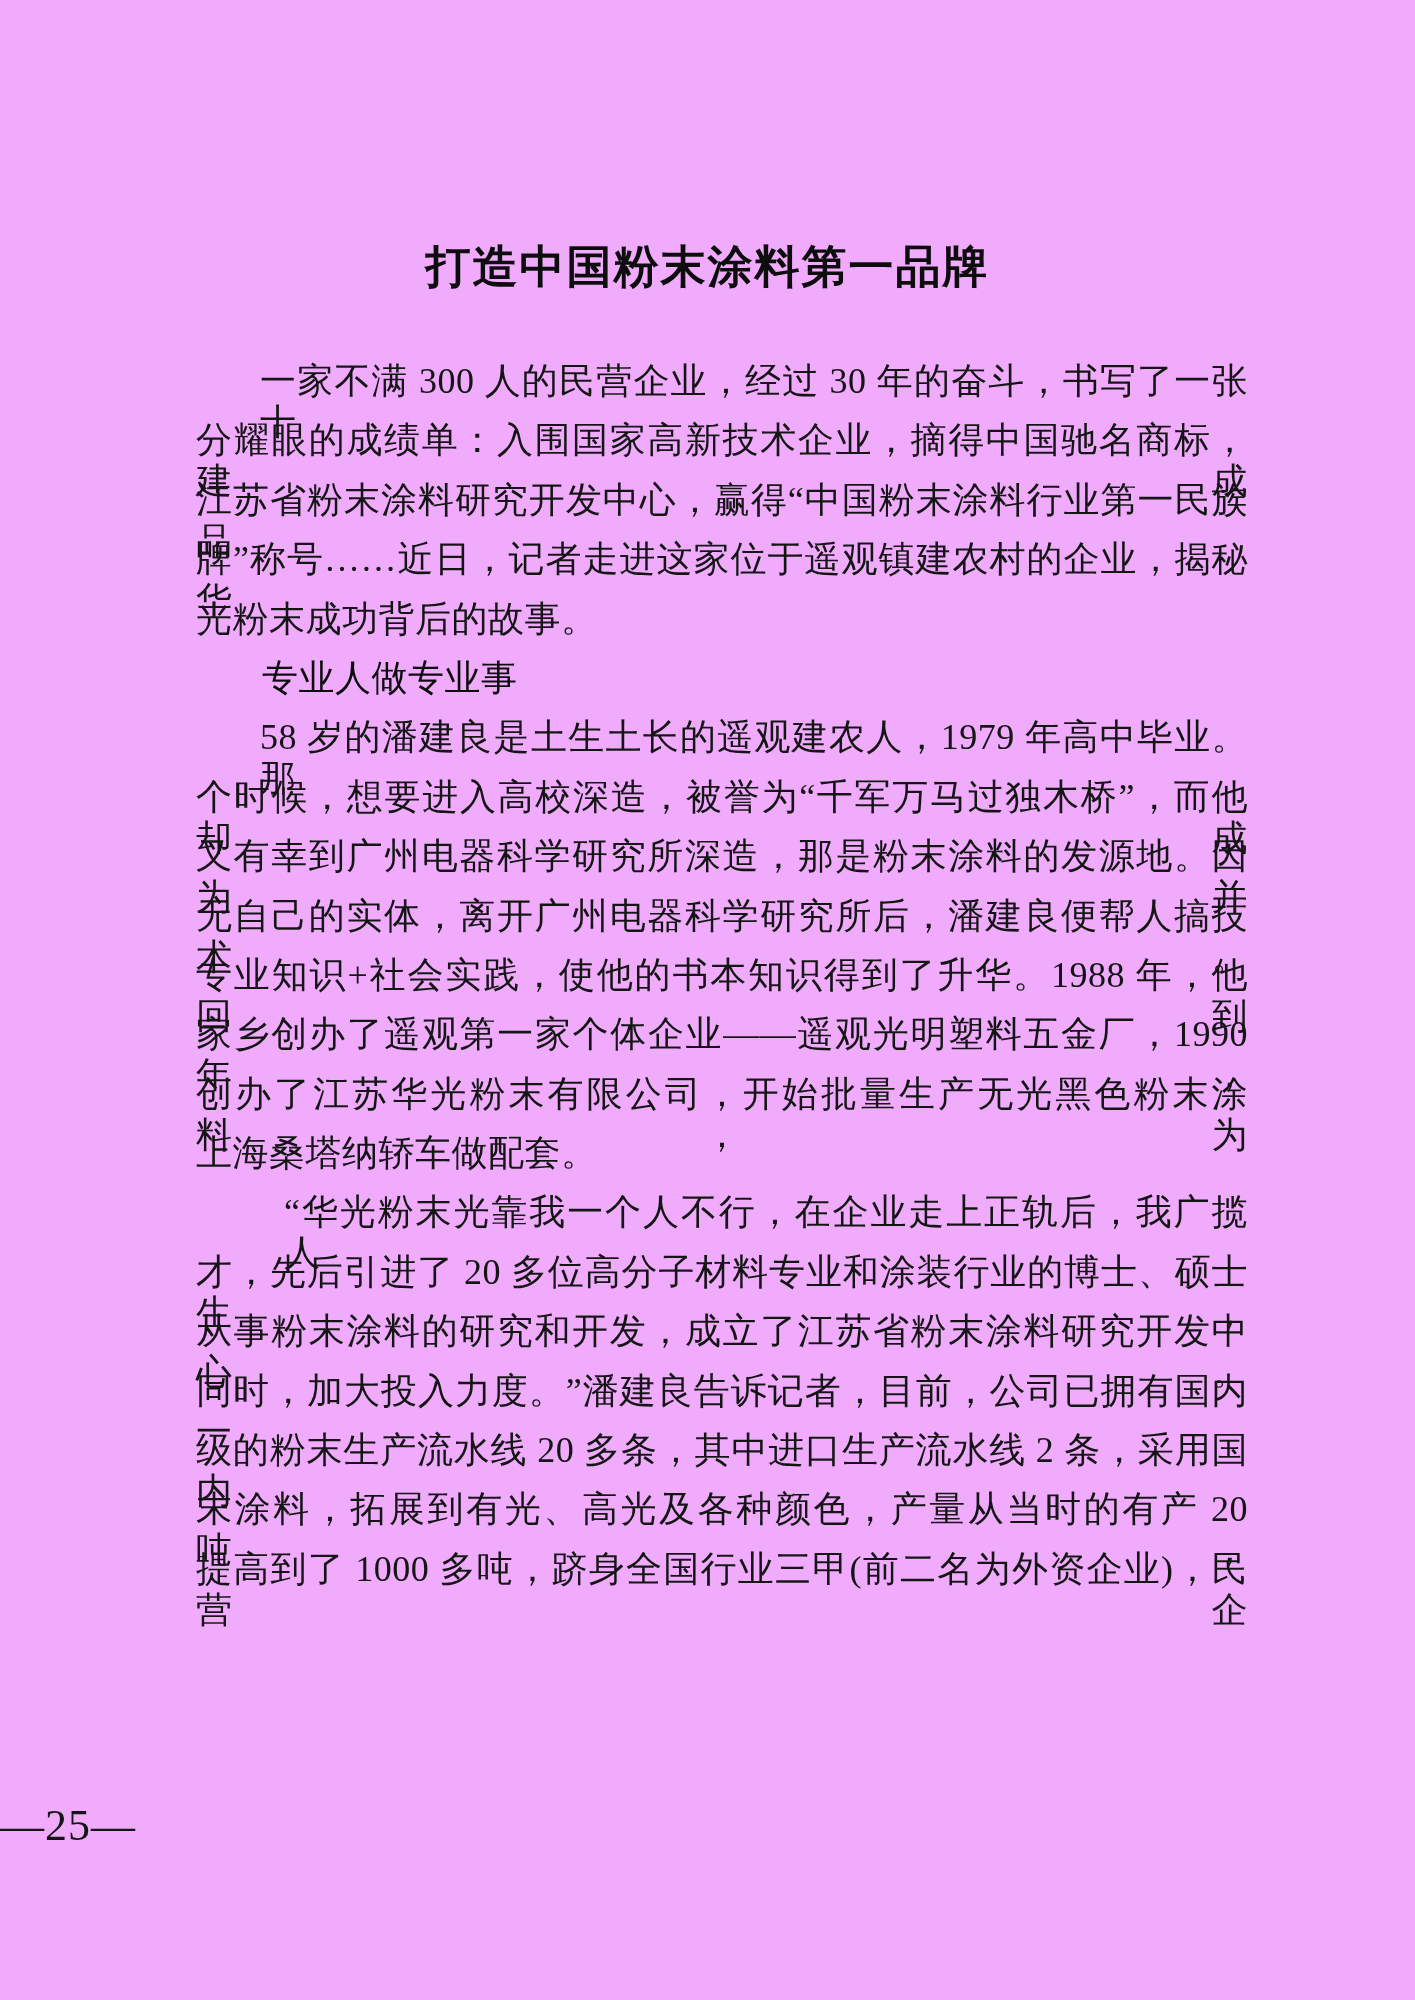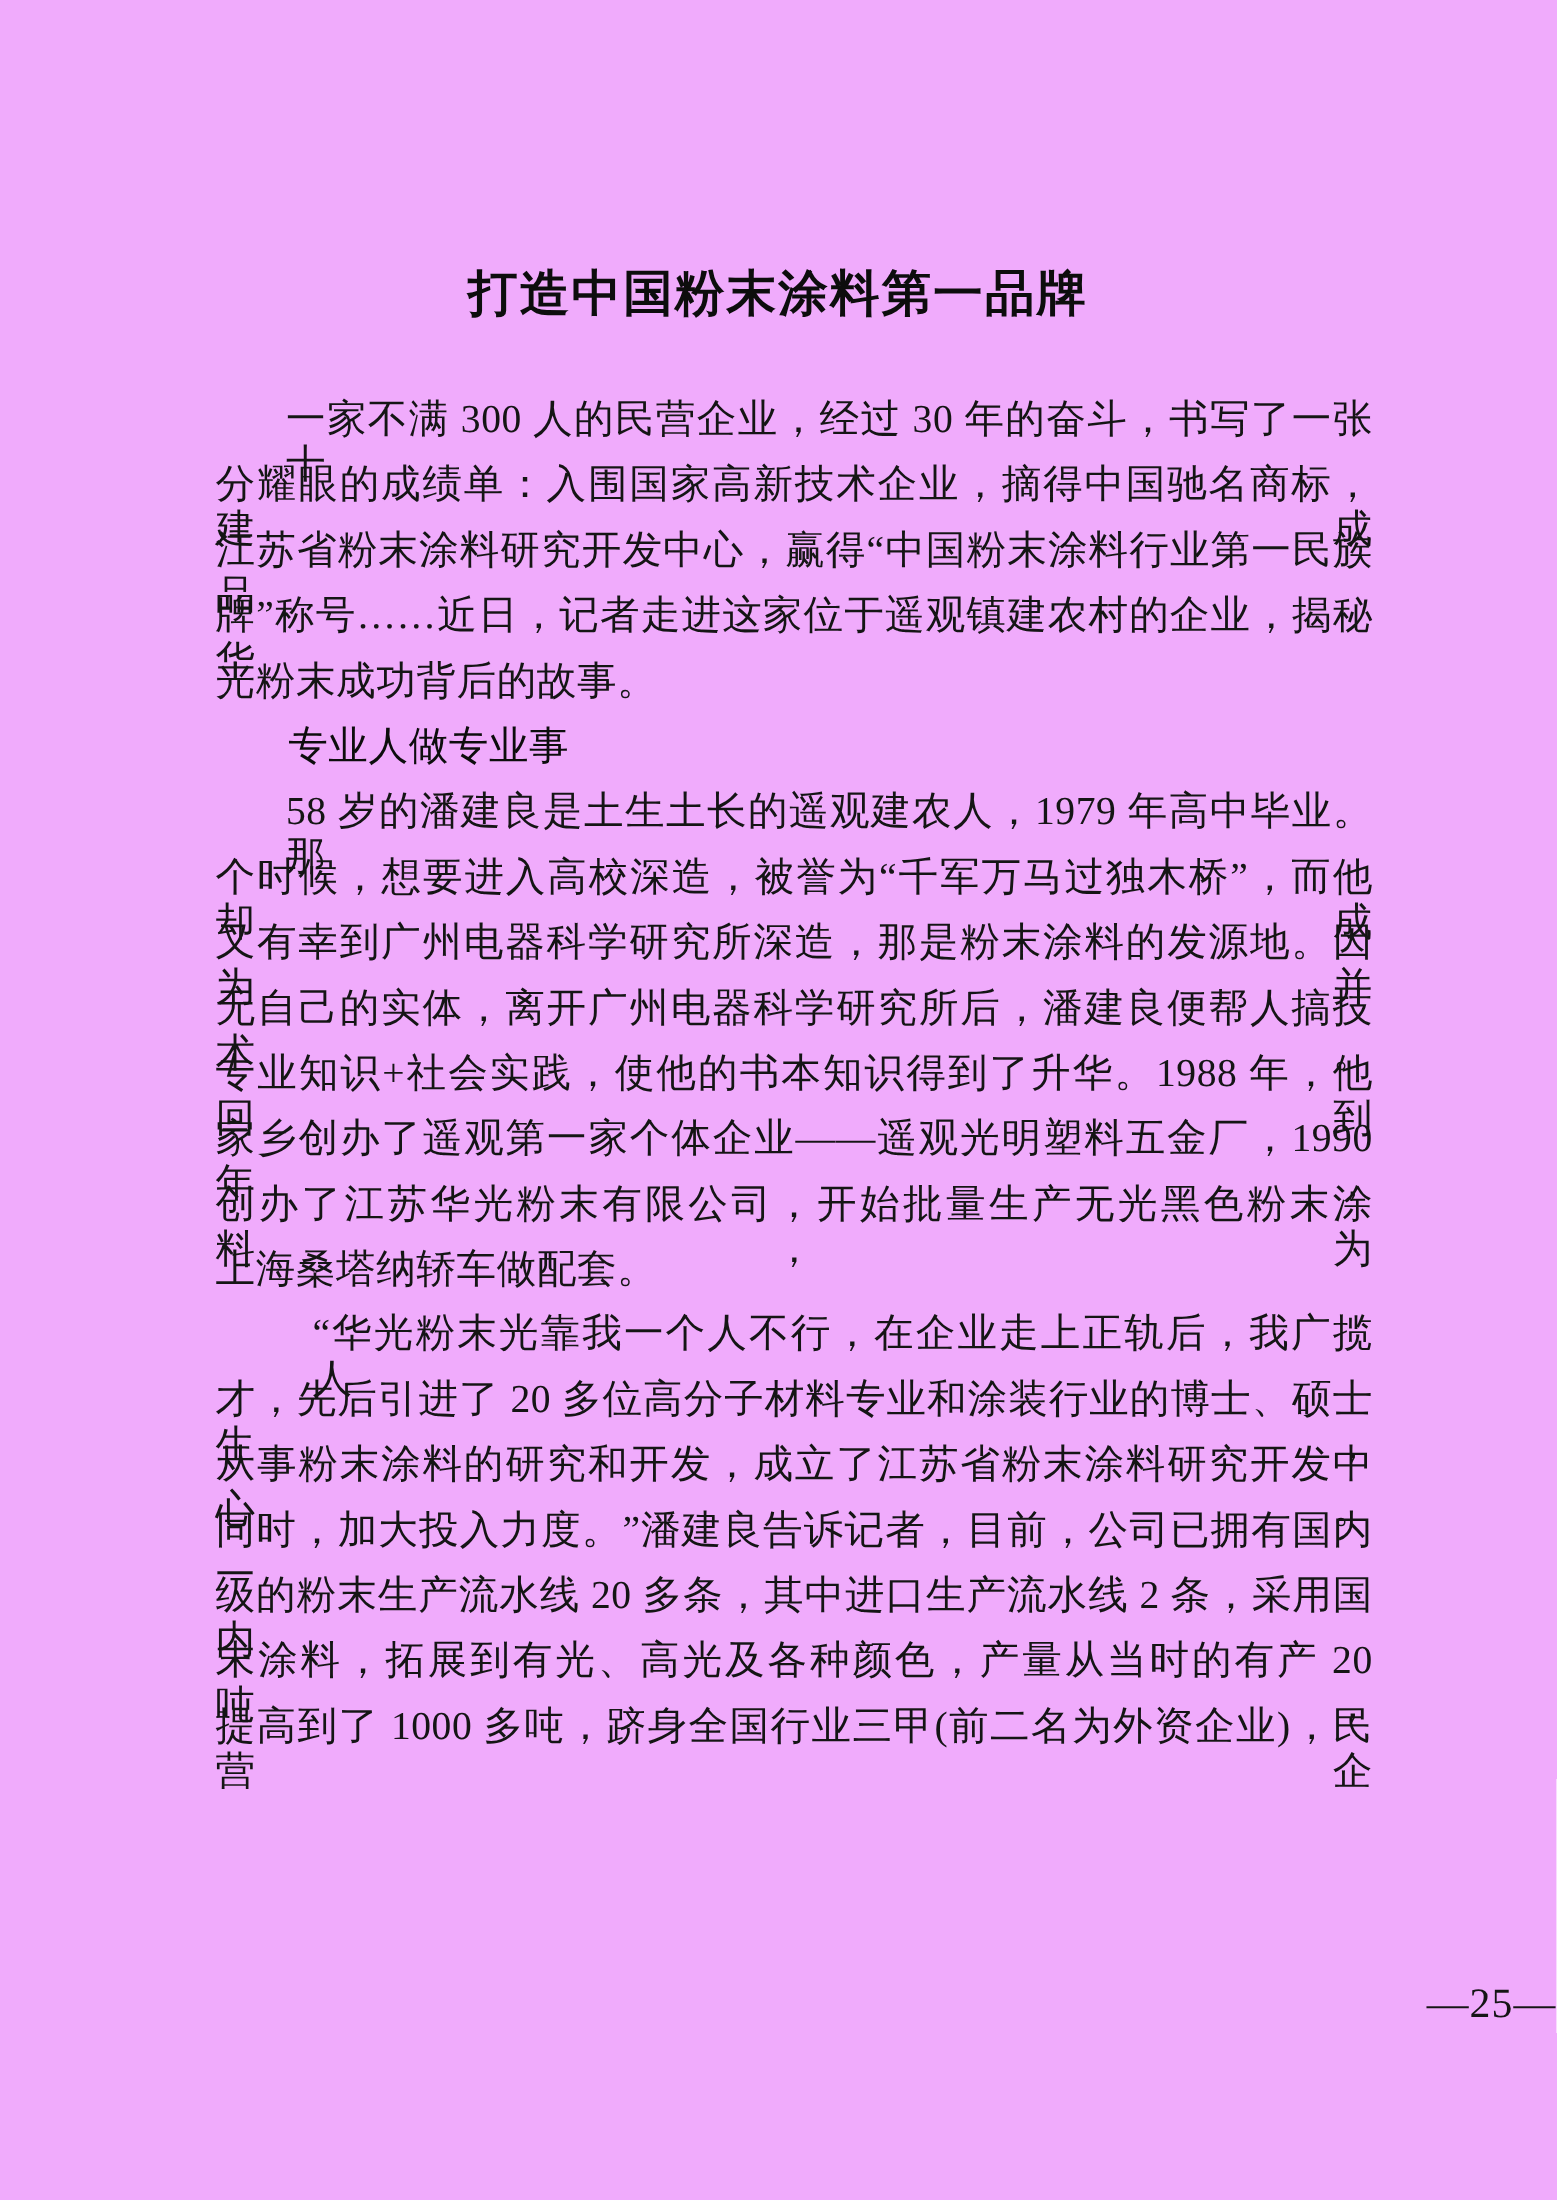--- a/index.html
+++ b/index.html
@@ -58,22 +58,22 @@
     text-align: center;
     text-align-last: left;
     padding-left: 66px;
     color: #0d0d0d;
   }
   .page-number {
     position: absolute;
     top: 1800px;
     left: 0;
     width: 100%;
-    text-align: right;
-    font-size: 38px;
+    text-align: left;
+    font-size: 44px;
     letter-spacing: 1px;
     color: #151515;
   }
 </style>
 </head>
 <body>
 
 <div class="page">
 
   <h1 class="doc-title">打造中国粉末涂料第一品牌</h1>

